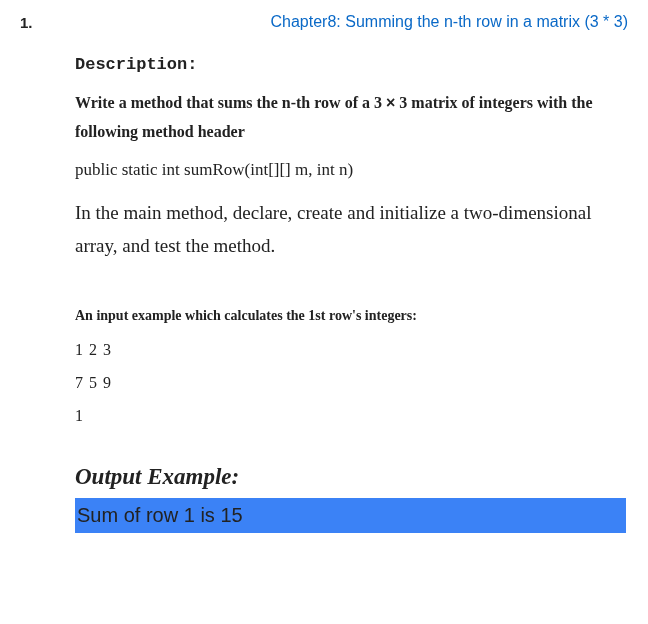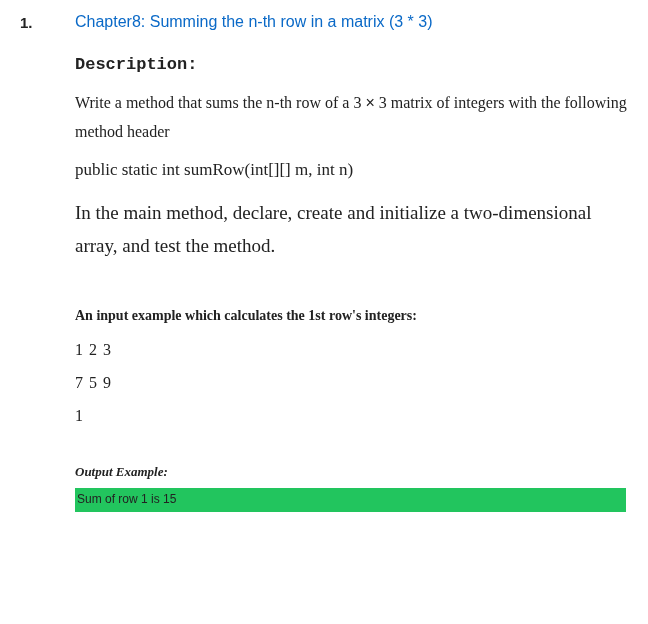--- a/index.html
+++ b/index.html
@@ -29,31 +29,33 @@
     flex: 1 1 auto;
   }
   a.title-link {
     display: block;
     font-family: "Segoe UI", Arial, Helvetica, sans-serif;
     font-size: 16px;
     color: #0a69c7;
     text-decoration: none;
     margin: 0 0 22px 0;
     line-height: 1.3;
+    text-align: right;
   }
   .heading {
     font-family: Liberation Mono, monospace;
     font-weight: 700;
     font-size: 17px;
     margin: 0 0 14px 0;
   }
   .para {
     font-size: 16px;
     line-height: 1.85;
     margin: 12px 0 8px 0;
+    font-weight: bold;
   }
   .code-line {
     font-family: Georgia, "Times New Roman", serif;
     font-size: 17px;
     line-height: 1.8;
     margin: 4px 0 10px 0;
   }
   .para2 {
     font-size: 19px;
     line-height: 1.75;
@@ -73,27 +75,27 @@
     line-height: 2.05;
     letter-spacing: 1px;
   }
   .gap-mid {
     height: 32px;
   }
   .out-heading {
     font-family: Georgia, "Times New Roman", serif;
     font-weight: 700;
     font-style: italic;
-    font-size: 13px;
+    font-size: 23px;
     margin: 0 0 8px 0;
   }
   .output-bar {
-    background: #22c55e;
+    background: #3b82f6;
     font-family: "Segoe UI", Arial, Helvetica, sans-serif;
-    font-size: 12px;
+    font-size: 20px;
     padding: 3px 4px 4px 2px;
     line-height: 1.4;
     max-width: 545px;
   }
   .times {
     font-family: Arial, sans-serif;
   }
 </style>
 </head>
 <body>

